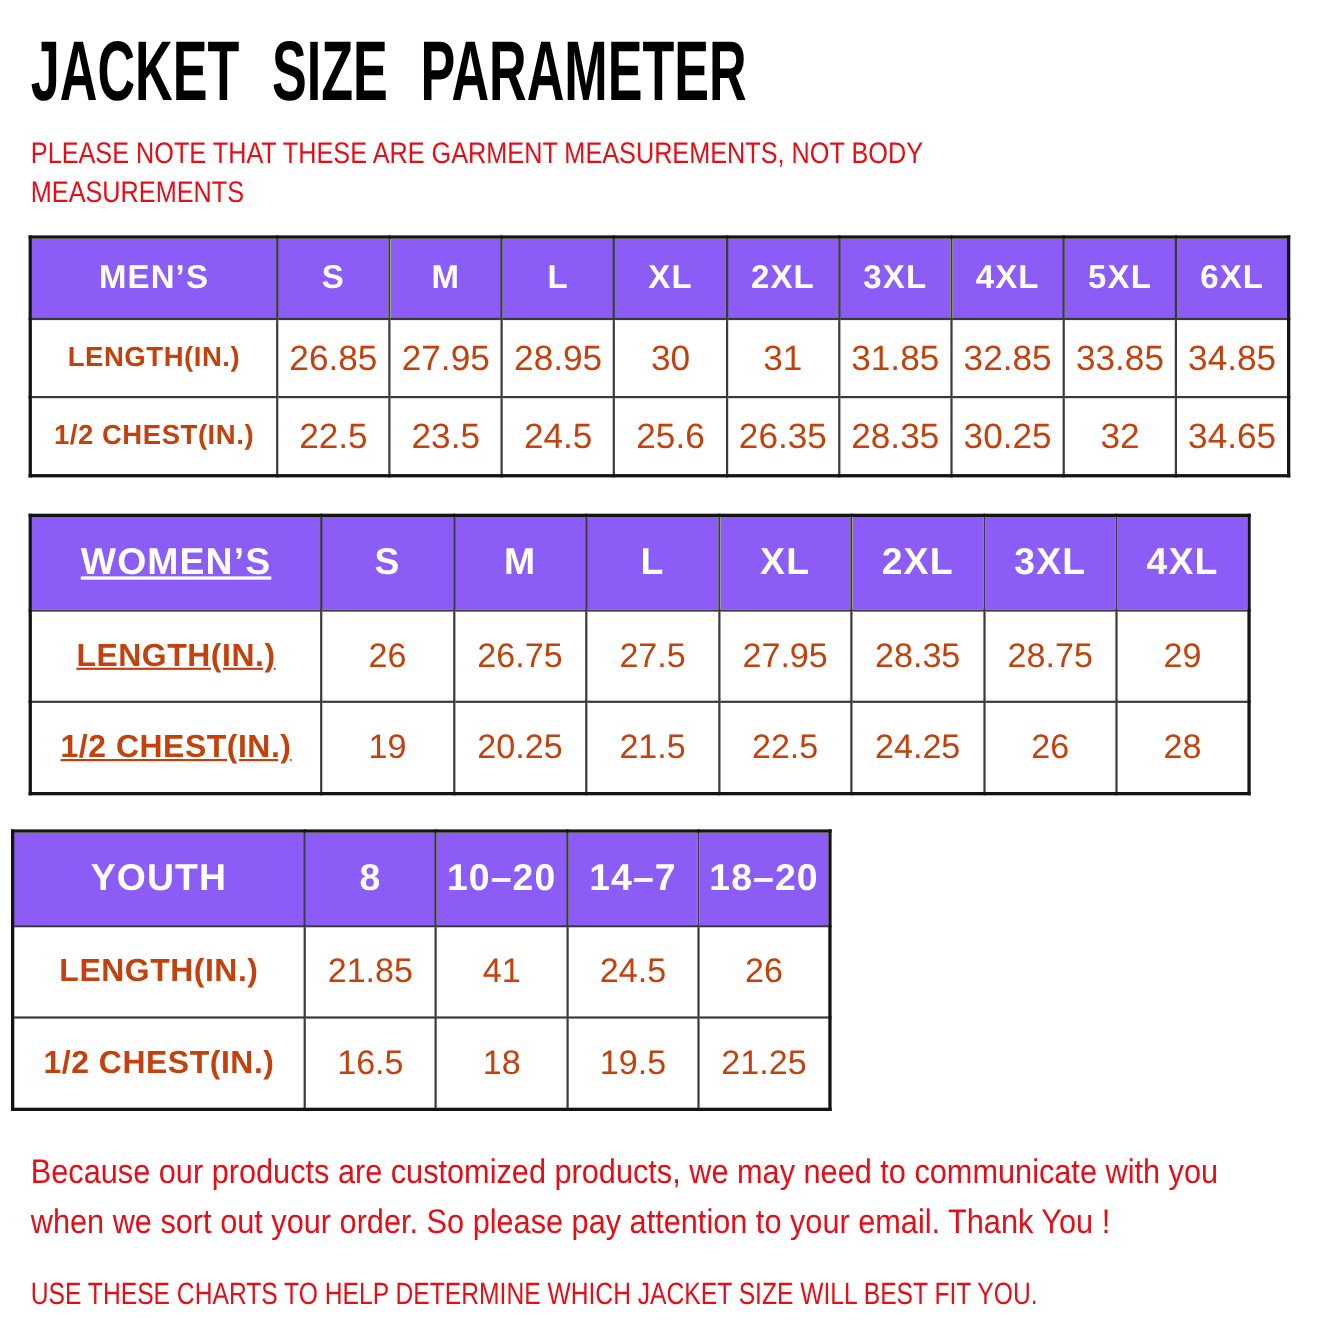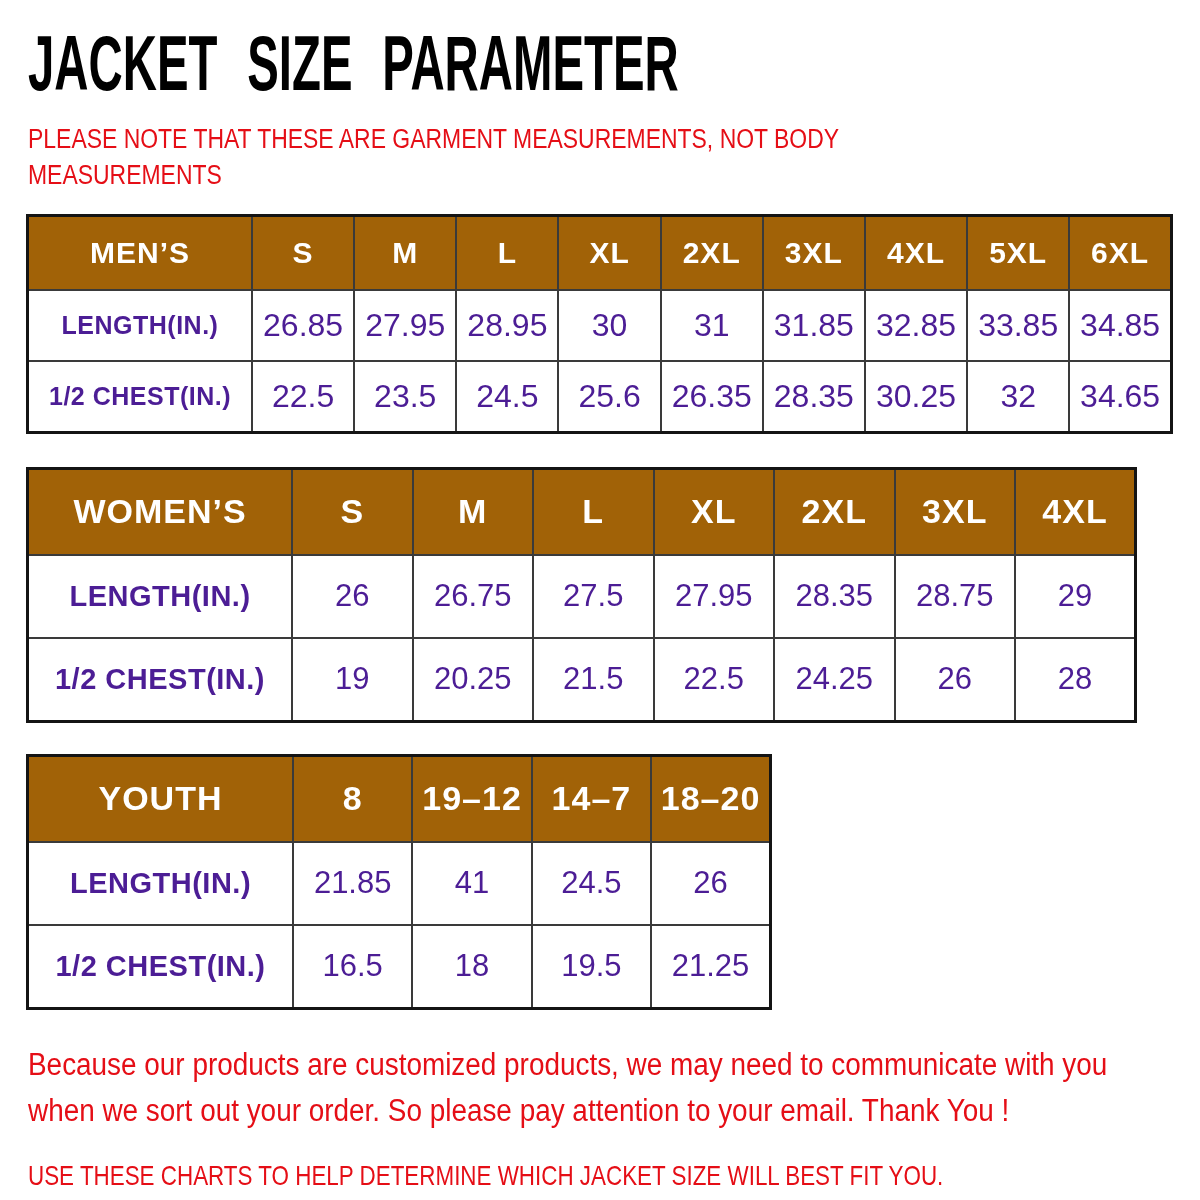--- a/index.html
+++ b/index.html
@@ -54,49 +54,49 @@
   }
   table.size-table th,
   table.size-table td {
     border: 2px solid #3a3a3a;
     text-align: center;
     vertical-align: middle;
     padding: 0 2px;
     overflow: hidden;
   }
   table.size-table th {
-    background: #a16207;
+    background: #8b5cf6;
     color: #ffffff;
     font-weight: bold;
     letter-spacing: 1px;
   }
   table.size-table td {
-    color: #4c1d95;
+    color: #c2410c;
   }
   table.size-table td.row-label {
     font-weight: bold;
     letter-spacing: 0.5px;
   }
 
   
   .tbl-mens { width: 1147px; margin: 20px 0 0 26px; }
   .tbl-mens th { height: 72px; font-size: 30px; }
   .tbl-mens td { height: 69px; font-size: 32px; }
   .tbl-mens .first-col { width: 218px; }
   .tbl-mens td.row-label { font-size: 25px; }
 
   
   .tbl-womens { width: 1111px; margin: 33px 0 0 26px; }
   .tbl-womens th { height: 84px; font-size: 34px; }
   .tbl-womens td { height: 81px; font-size: 31px; }
-  .tbl-womens .first-col { width: 258px; }
+  .tbl-womens .first-col { width: 258px; text-decoration: underline; }
   .tbl-womens td.row-label { font-size: 29px; }
 
   
-  .tbl-youth { width: 746px; margin: 31px 0 0 26px; }
+  .tbl-youth { width: 746px; margin: 31px 0 0 10px; }
   .tbl-youth th { height: 84px; font-size: 34px; }
   .tbl-youth td { height: 81px; font-size: 31px; }
   .tbl-youth .first-col { width: 259px; }
   .tbl-youth td.row-label { font-size: 29px; }
 
   
   .footer-para {
     margin: 32px 0 0 28px;
     width: 1240px;
     color: #e50e16;
@@ -201,21 +201,21 @@
           <td>28</td>
         </tr>
       </tbody>
     </table>
 
   <table class="size-table tbl-youth">
       <thead>
         <tr>
           <th class="first-col">YOUTH</th>
           <th>8</th>
-          <th>19–12</th>
+          <th>10–20</th>
           <th>14–7</th>
           <th>18–20</th>
         </tr>
       </thead>
       <tbody>
         <tr>
           <td class="first-col row-label">LENGTH(IN.)</td>
           <td>21.85</td>
           <td>41</td>
           <td>24.5</td>

